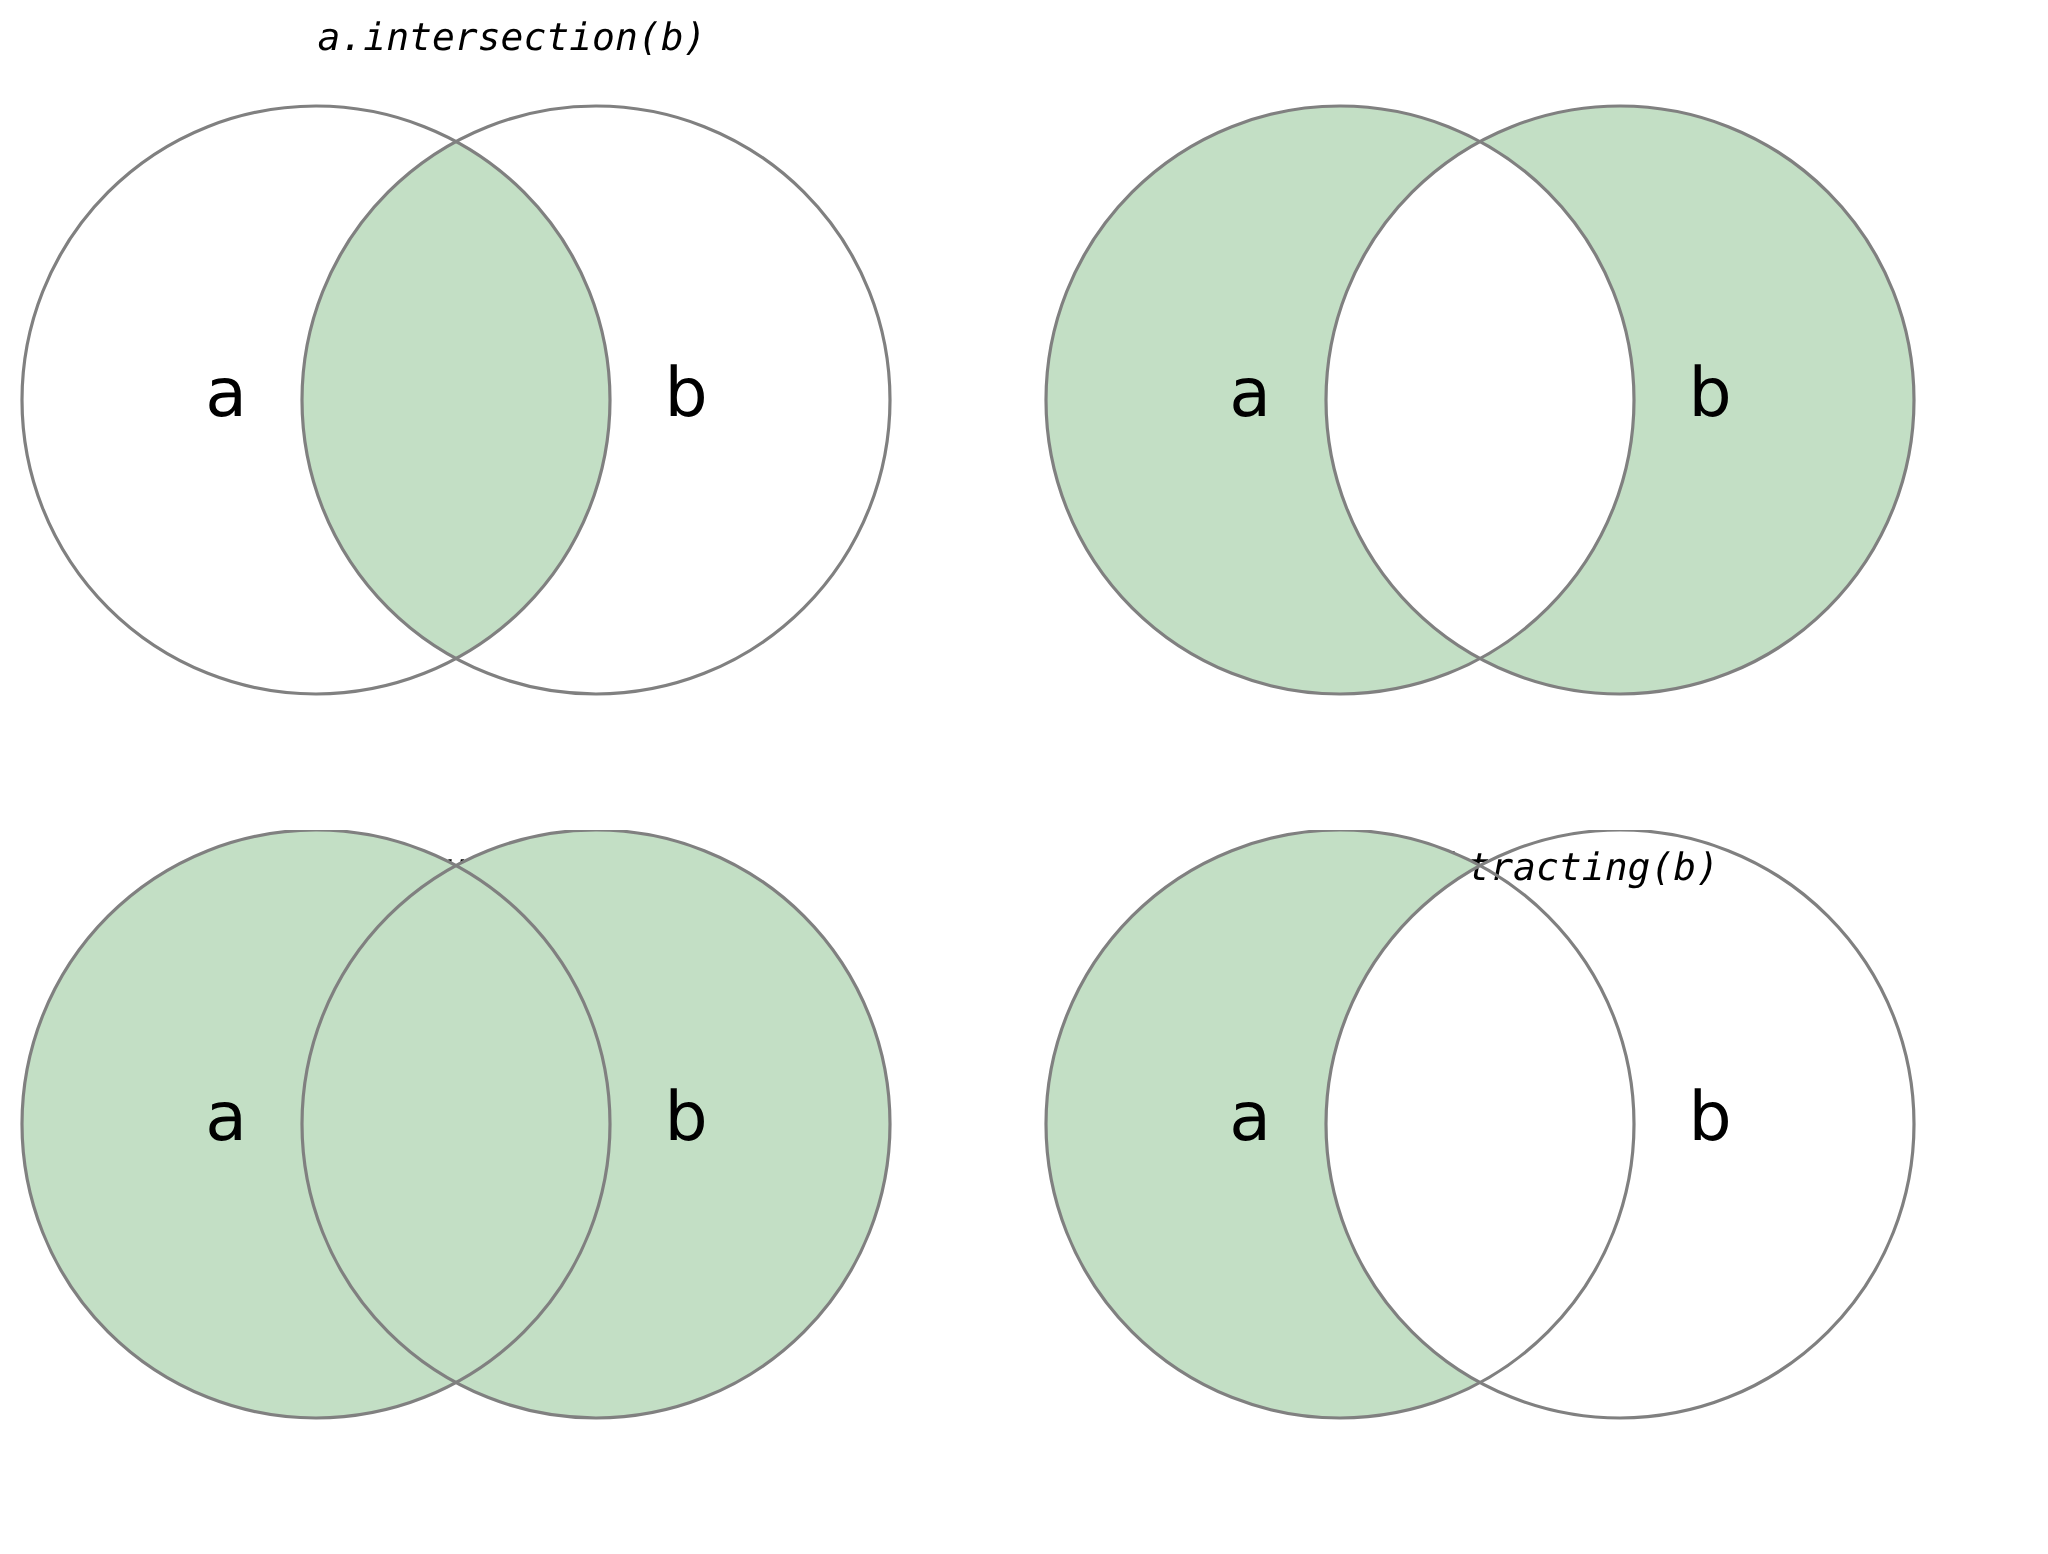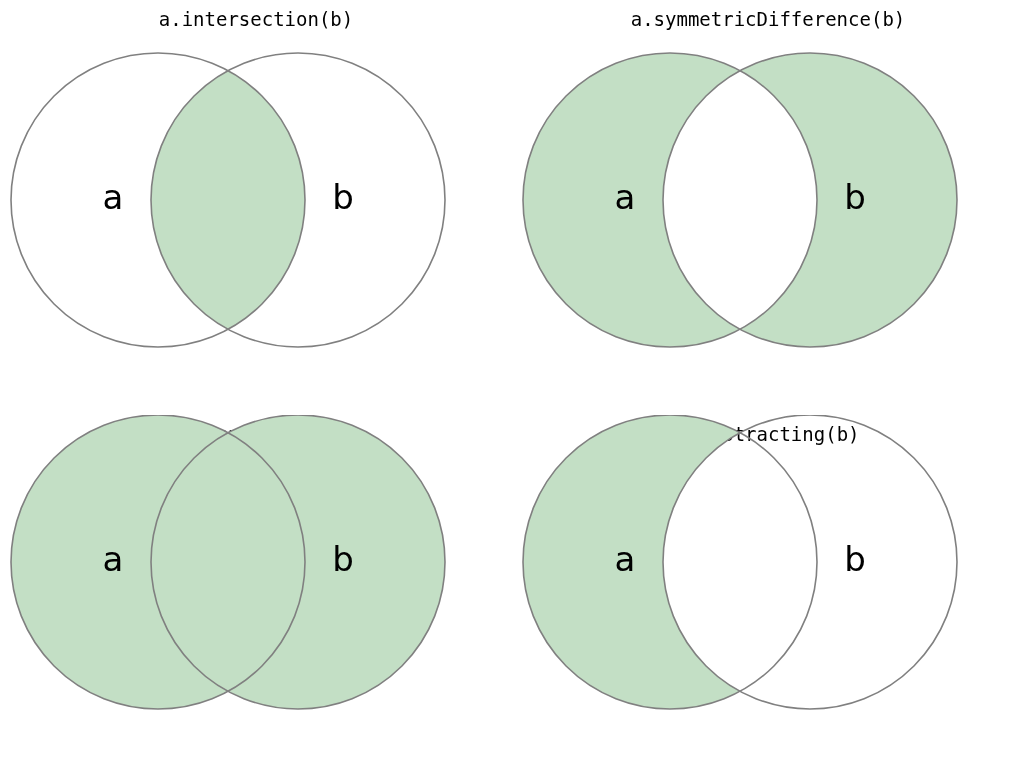--- a/index.html
+++ b/index.html
@@ -30,20 +30,21 @@
     position: absolute;
     top: 8px;
     left: 0;
     width: 512px;
     text-align: center;
     font-family: "DejaVu Sans Mono", "Liberation Mono", monospace;
     font-size: 19px;
     letter-spacing: 0px;
     color: #000000;
     white-space: nowrap;
+    font-style: italic;
   }
   .venn-svg {
     position: absolute;
     left: 0;
     top: 0;
     width: 512px;
     height: 415px;
     display: block;
   }
   .row-bottom .venn-svg {
@@ -91,21 +92,20 @@
         <circle cx="298" cy="200" r="147" fill="#c3dfc5" stroke="none"></circle>
       </g>
       <circle class="outline" cx="158" cy="200" r="147"></circle>
       <circle class="outline" cx="298" cy="200" r="147"></circle>
       <text class="set-label" x="113" y="197">a</text>
       <text class="set-label" x="343" y="197">b</text>
     </svg>
   </div>
 
   <div class="panel row-top">
-    <div class="panel-title">a.symmetricDifference(b)</div>
     <svg class="venn-svg" viewBox="0 0 512 415">
       <defs>
         <mask id="mask-not-b-2">
           <rect x="0" y="0" width="512" height="415" fill="#fff"></rect>
           <circle cx="298" cy="200" r="147" fill="#000"></circle>
         </mask>
         <mask id="mask-not-a-2">
           <rect x="0" y="0" width="512" height="415" fill="#fff"></rect>
           <circle cx="158" cy="200" r="147" fill="#000"></circle>
         </mask>

